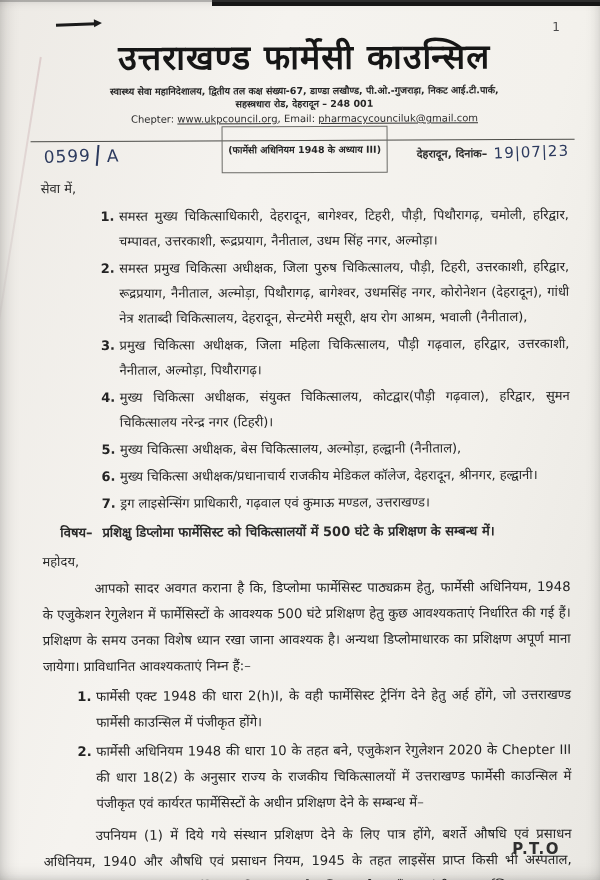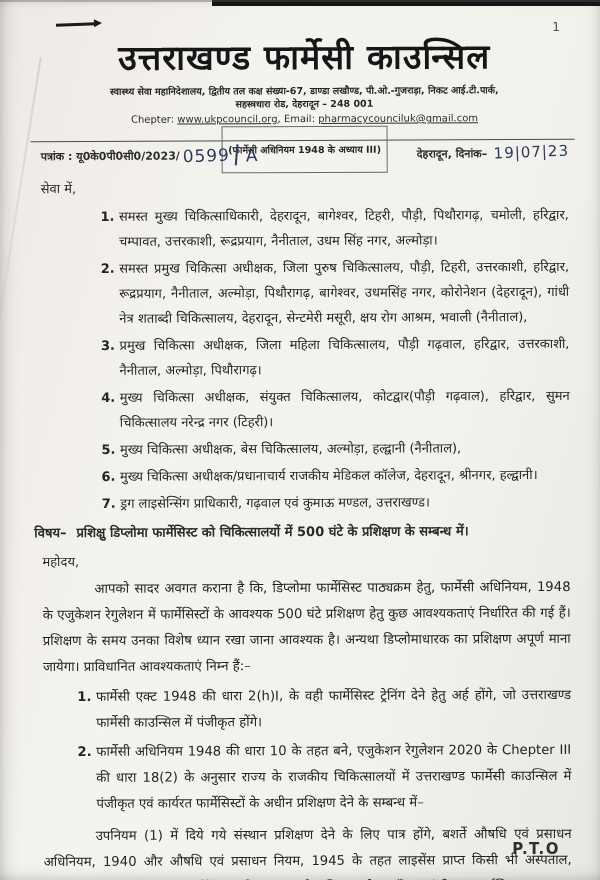--- a/index.html
+++ b/index.html
@@ -56,21 +56,21 @@
 
   .salutation{font-size:13px;margin-top:8px;}
 
   ol.recipients{margin:7px 0 0 0;padding-left:78px;}
   ol.recipients li{
     font-size:13px;line-height:25px;text-align:justify;margin-bottom:2px;color:#242424;
   }
   ol.recipients li::marker{font-weight:700;}
 
   .subject-row{display:flex;margin:6px 0 0 -8px;font-weight:700;font-size:13px;line-height:22px;}
-  .subject-label{margin-right:10px;white-space:nowrap;}
+  .subject-label{margin-right:10px;white-space:nowrap;margin-left:26px;}
 
   .greeting{font-size:13px;margin-top:8px;}
 
   .para{
     font-size:13.2px;line-height:26px;text-align:justify;color:#242424;
     text-indent:52px;margin:6px 0 0 0;
   }
   ol.points{margin:4px 0 0 0;padding-left:53px;}
   ol.points li{font-size:13.2px;line-height:26px;text-align:justify;margin-bottom:3px;color:#242424;}
   ol.points li::marker{font-weight:700;}
@@ -100,21 +100,20 @@
       <span>Chepter: </span><span class="url">www.ukpcouncil.org</span><span>, Email: </span><span class="url">pharmacycounciluk@gmail.com</span>
     </div>
 
     <div class="act-line-wrap">
       <span class="act-line">(फार्मेसी अधिनियम 1948 के अध्याय III)</span>
     </div>
     <hr class="head-rule">
 
     <div class="ref-row">
       <div class="ref-left">
-        <span class="ref-label">पत्रांक : यू0के0पी0सी0/2023/</span>
         <span class="hw">0599</span>
         <span class="hw-bar"></span>
         <span class="hw">A</span>
       </div>
       <div class="ref-right">
         <span class="date-label">देहरादून, दिनांक–</span>
         <span class="hw-date">19|07|23</span>
       </div>
     </div>
 

